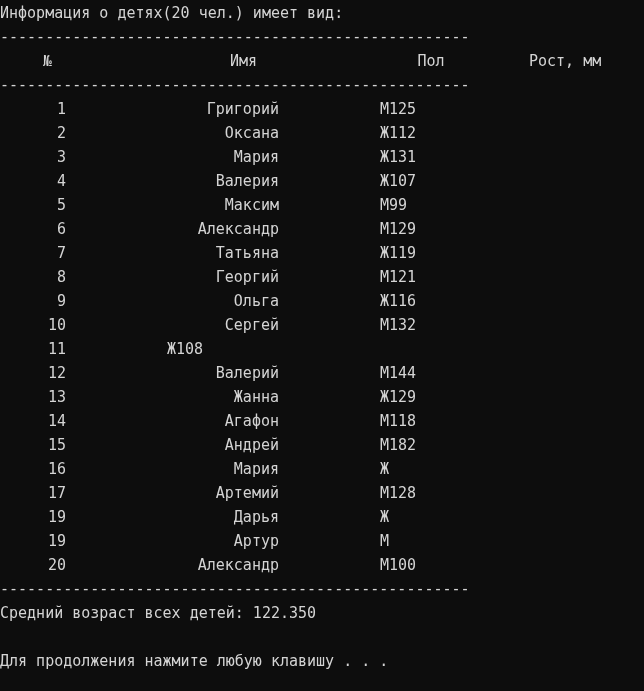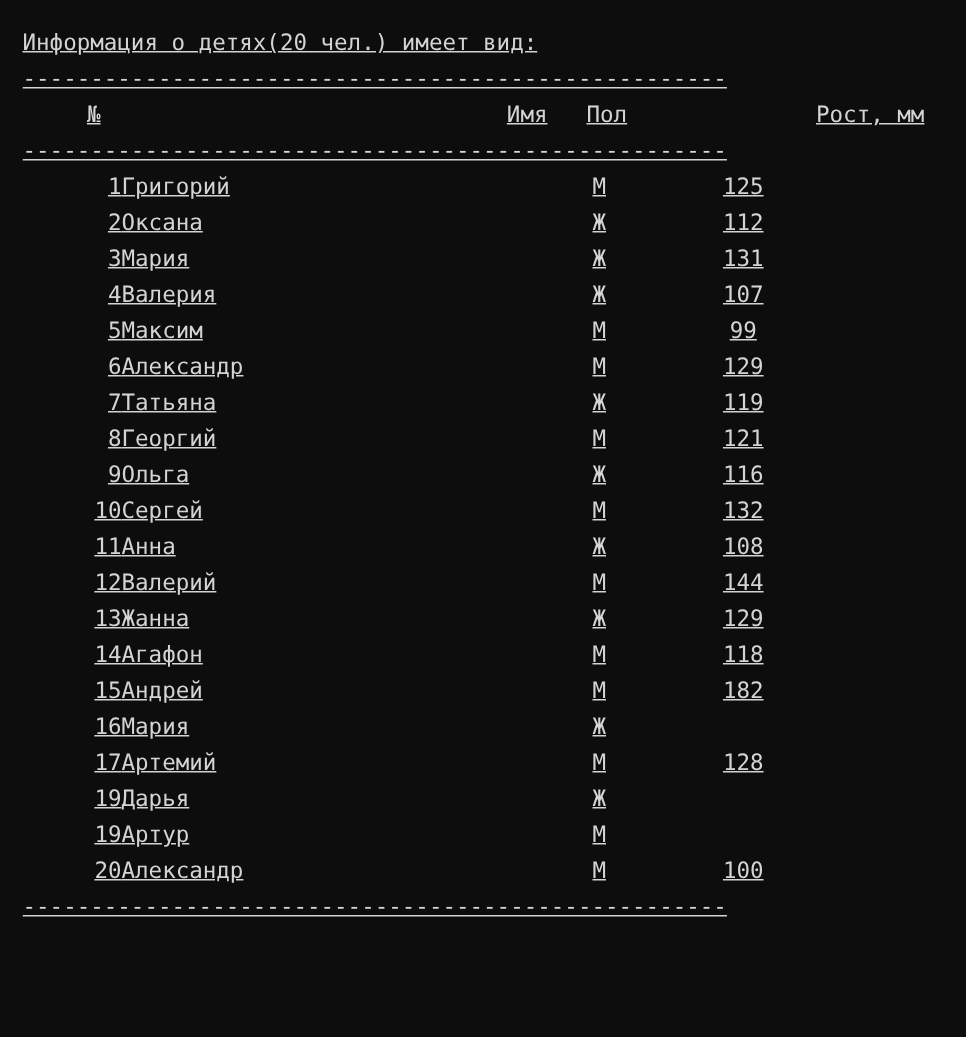--- a/index.html
+++ b/index.html
@@ -11,24 +11,23 @@
     width: 644px;
     height: 691px;
     overflow: hidden;
     font-family: "DejaVu Sans Mono", "Liberation Mono", monospace;
     font-size: 15px;
     line-height: 24px;
     color: #d4d4d4;
     -webkit-font-smoothing: none;
   }
   .console {
-    padding: 15px;
+    padding: 0;
     margin: 0;
     position: relative;
-    text-decoration: underline;
   }
   .line {
     height: 24px;
     white-space: pre;
     letter-spacing: 0px;
     font-size: 15px;
     line-height: 24px;
   }
   .title-line {
     padding-top: 1px;
@@ -44,40 +43,40 @@
     height: 24px;
     align-items: baseline;
   }
   .col-num {
     width: 66px;
     text-align: right;
     flex: 0 0 66px;
   }
   .col-name {
     width: 213px;
-    text-align: left;
+    text-align: right;
     flex: 0 0 213px;
   }
   .col-sex {
     width: 110px;
     text-align: right;
     flex: 0 0 110px;
   }
   .col-height {
     width: 183px;
-    text-align: center;
+    text-align: left;
     flex: 0 0 183px;
   }
   .hdr .col-num { width: 66px; flex: 0 0 66px; }
   .hdr .col-name { width: 213px; flex: 0 0 213px; }
   .hdr .col-sex { width: 110px; flex: 0 0 110px; }
   .hdr .col-height { width: 183px; flex: 0 0 183px; }
   .hdr-num { text-align: left; padding-left: 43px; }
-  .hdr-name { text-align: right; padding-left: 28px; }
-  .hdr-sex { text-align: left; padding-left: 26px; }
+  .hdr-name { text-align: center; padding-left: 28px; }
+  .hdr-sex { text-align: center; padding-left: 26px; }
   .hdr-height { text-align: left; padding-left: 43px; }
   .blank { height: 24px; }
   .footer-line { white-space: pre; }
 </style>
 </head>
 <body style="background: rgb(13, 13, 13); color: rgb(212, 212, 212);">
 
 <div class="console">
 
   <div class="line title-line">Информация о детях(20 чел.) имеет вид:</div>
@@ -149,21 +148,20 @@
         <span class="col-height">116</span>
       </div>
       <div class="row">
         <span class="col-num">10</span>
         <span class="col-name">Сергей</span>
         <span class="col-sex">М</span>
         <span class="col-height">132</span>
       </div>
       <div class="row">
         <span class="col-num">11</span>
-        <span class="col-name">Анна</span>
         <span class="col-sex">Ж</span>
         <span class="col-height">108</span>
       </div>
       <div class="row">
         <span class="col-num">12</span>
         <span class="col-name">Валерий</span>
         <span class="col-sex">М</span>
         <span class="col-height">144</span>
       </div>
       <div class="row">
@@ -208,17 +206,19 @@
       <div class="row">
         <span class="col-num">20</span>
         <span class="col-name">Александр</span>
         <span class="col-sex">М</span>
         <span class="col-height">100</span>
       </div>
     </div>
 
   <div class="line sep">----------------------------------------------------</div>
 
+  <div class="line footer-line">Средний возраст всех детей: 122.350</div>
 
   <div class="blank"></div>
 
+  <div class="line footer-line">Для продолжения нажмите любую клавишу . . .</div>
 
 </div>
 
 </body></html>

